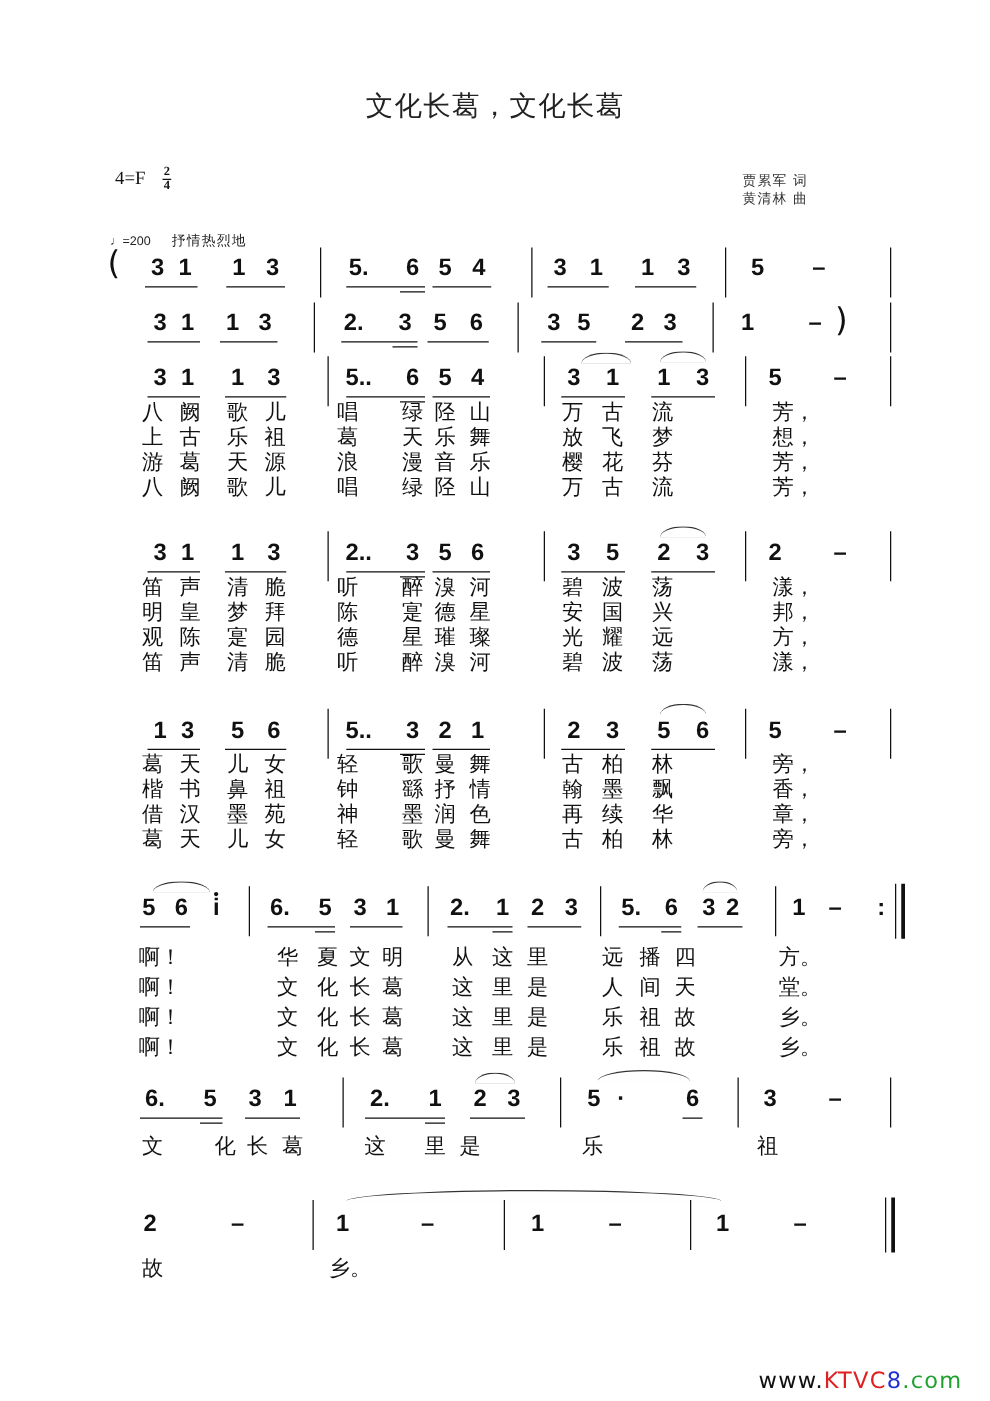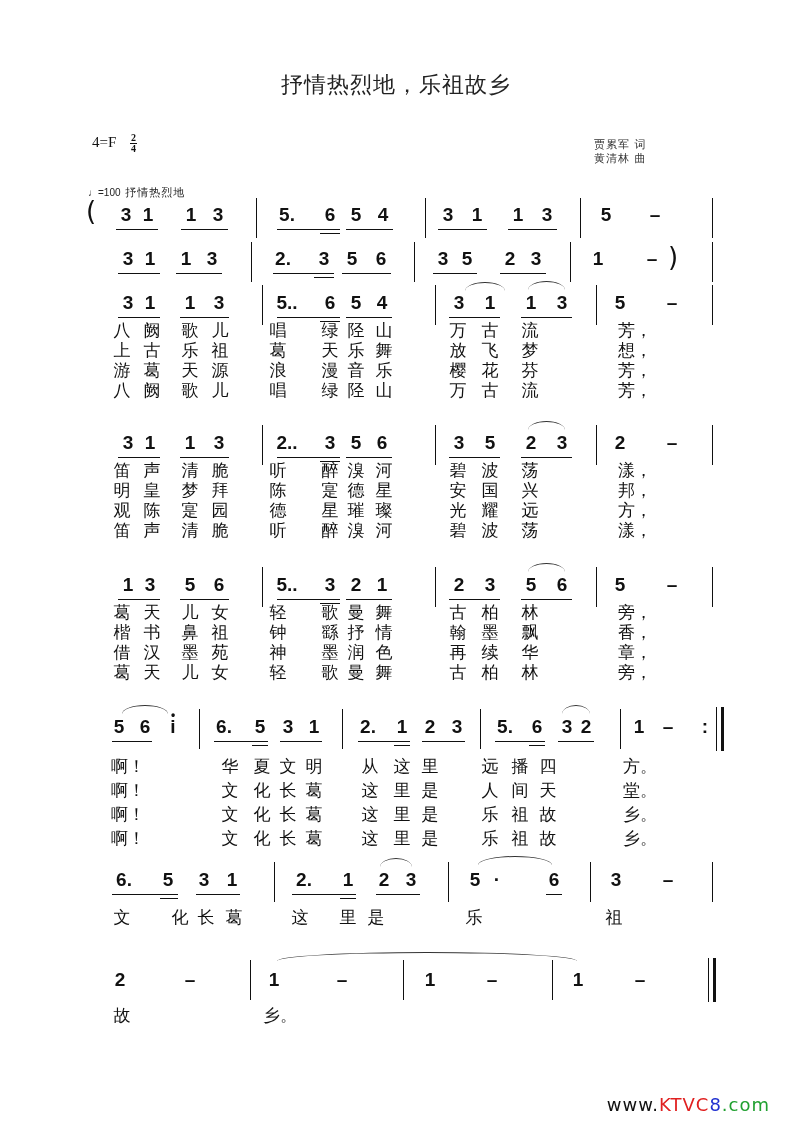--- a/index.html
+++ b/index.html
@@ -4,51 +4,51 @@
 <style>
   html, body { margin:0; padding:0; background:#ffffff; }
   body { width:792px; height:1121px; position:relative; overflow:hidden; font-family:"Liberation Sans", sans-serif; color:#111; }
   .abs { position:absolute; }
   .title { left:0; width:792px; top:70px; text-align:center; font-size:22px; font-family:"DejaVu Sans", sans-serif; color:#222; letter-spacing:1px; }
   .key { left:92px; top:133px; font-family:"Liberation Serif", serif; font-size:15px; }
   .frac { display:inline-block; vertical-align:middle; margin-left:10px; text-align:center; font-size:10px; font-weight:bold; line-height:10px; }
   .frac .n { border-bottom:1px solid #111; padding:0 1px; }
   .credits { left:594px; top:138px; font-size:11px; line-height:14px; color:#333; font-family:"DejaVu Serif", serif; letter-spacing:1px; }
   .tempo { left:88px; top:185px; font-size:10px; color:#222; }
-  .tempo .expr { margin-left:2px; font-size:11px; letter-spacing:1px; }
+  .tempo .expr { margin-left:14px; font-size:11px; letter-spacing:1px; }
   .note { position:absolute; font-weight:bold; font-size:19px; font-family:"Liberation Sans", sans-serif; transform:translateX(-50%); line-height:20px; }
   .ul { position:absolute; height:0; border-top:1.6px solid #111; }
   .bar { position:absolute; width:0; border-left:1.4px solid #111; }
   .lyric { position:absolute; font-size:17px; font-family:"DejaVu Serif", serif; transform:translateX(-50%); line-height:18px; color:#111; }
   .slur { position:absolute; border-top:1.3px solid #333; border-radius:50% 50% 0 0 / 100% 100% 0 0; height:8px; }
   .paren { position:absolute; font-size:26px; font-family:"DejaVu Sans", sans-serif; font-weight:normal; }
   .dbl { position:absolute; width:4px; border-left:1.4px solid #111; border-right:3px solid #111; }
   .wm { right:22px; top:1094px; font-size:18px; font-family:"DejaVu Sans", sans-serif; letter-spacing:1px; }
   .wm .a { color:#111; } .wm .b { color:#e02020; } .wm .c { color:#2030d0; } .wm .d { color:#20a030; }
 </style>
 </head>
 <body>
 
-<div class="abs title">抒情热烈地，乐祖故乡</div>
+<div class="abs title">文化长葛，文化长葛</div>
 
 <div class="abs key">
   <span>4=F</span>
   <span class="frac">
     <div class="n">2</div>
     <div>4</div>
   </span>
 </div>
 
 <div class="abs credits">
   <div>贾累军 词</div>
   <div>黄清林 曲</div>
 </div>
 
 <div class="abs tempo">
-  <span>♩=100</span>
+  <span>♩=200</span>
   <span class="expr">抒情热烈地</span>
 </div>
 
 <div id="score">
     <div class="paren" style="left: 86px; top: 196px;">(</div>
     <div class="note" style="left: 126px; top: 205px;">3</div>
     <div class="note" style="left: 148px; top: 205px;">1</div>
     <div class="note" style="left: 191px; top: 205px;">1</div>
     <div class="note" style="left: 218px; top: 205px;">3</div>
     <div class="ul" style="left: 116px; top: 229px; width: 42px;"></div>

